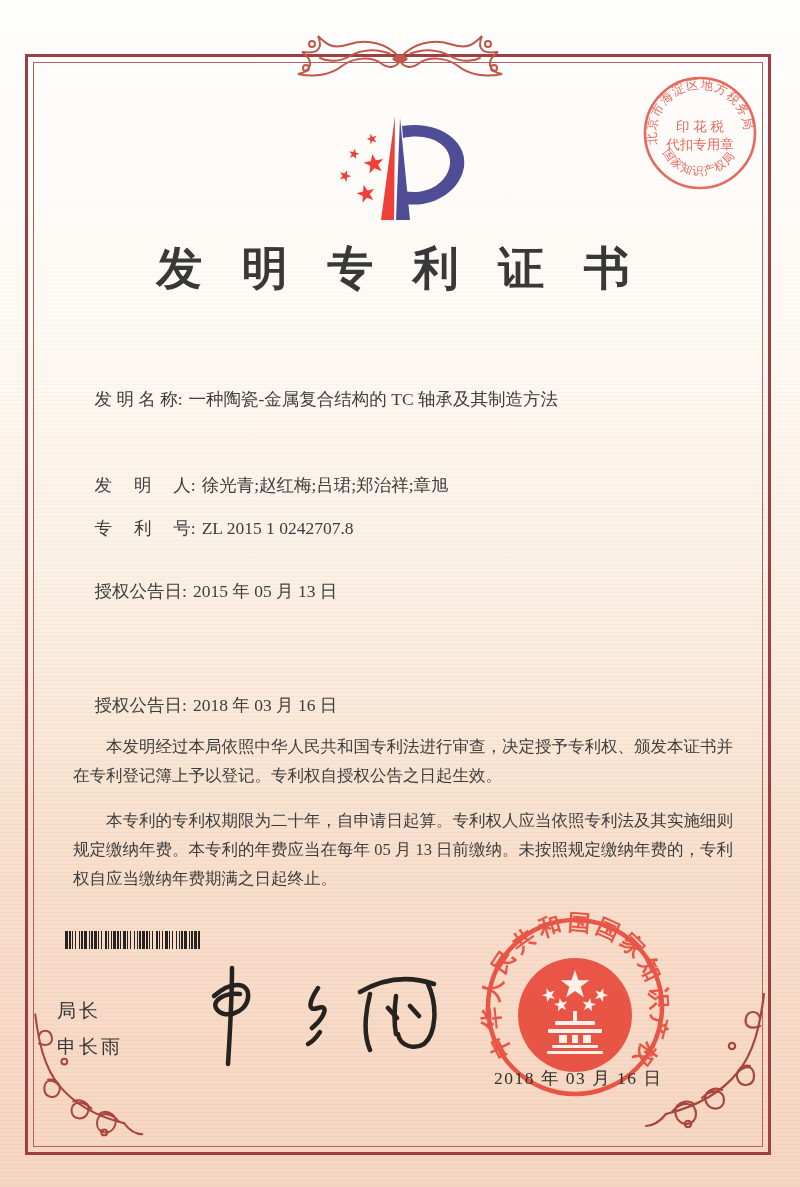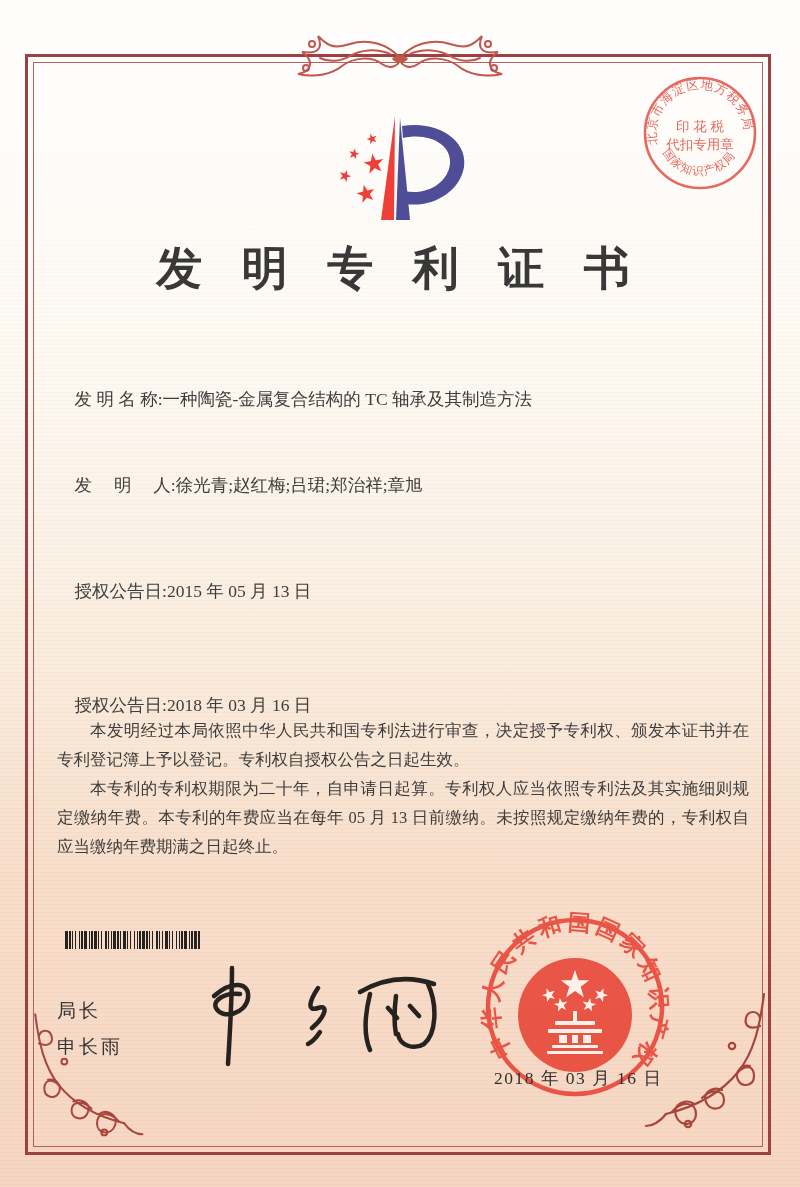--- a/index.html
+++ b/index.html
@@ -22,24 +22,24 @@
     content:"";position:absolute;inset:0;
     background:linear-gradient(180deg,rgba(255,255,255,.85) 0%,rgba(255,255,255,.45) 30%,rgba(255,255,255,0) 70%);
     pointer-events:none;
   }
   .frame-outer{position:absolute;left:25px;top:54px;width:740px;height:1095px;border:3px solid #9d4045;z-index:1;}
   .frame-inner{position:absolute;left:33px;top:62px;width:728px;height:1083px;border:1px solid #b3605b;z-index:1;}
   .abs{position:absolute;z-index:3;}
   .cert-no{left:55px;top:122px;font-size:18px;letter-spacing:2px;color:#4b4b4b;white-space:pre;}
   .title{left:0;top:238px;width:800px;text-align:center;font-size:46px;letter-spacing:14px;color:#383838;font-weight:600;white-space:pre;}
   .field{left:57px;font-size:17.5px;white-space:pre;color:#3d3d3d;}
-  .field .lbl{display:inline-block;}
-  .field .val{}
+  .field .lbl{display:inline-block;margin-left:20px;}
+  .field .val{margin-left:6px;}
   .paras{left:57px;top:716px;width:692px;font-size:16.5px;line-height:29px;text-align:justify;color:#3d3d3d;}
-  .paras p{margin:0;text-indent:2em;}
+  .paras p{margin:16px;text-indent:2em;}
   .barcode{left:65px;top:931px;width:228px;height:18px;display:flex;align-items:stretch;}
   .barcode i{display:block;background:#26221f;}
   .director-label{left:57px;top:998px;font-size:19px;font-family:"Liberation Sans","DejaVu Sans",sans-serif;color:#333;letter-spacing:3px;}
   .director-name{left:57px;top:1034px;font-size:19px;font-family:"Liberation Sans","DejaVu Sans",sans-serif;color:#333;letter-spacing:3px;}
   .date{left:494px;top:1066px;font-size:17.5px;letter-spacing:1.5px;color:#34302d;z-index:6;white-space:pre;}
   .seal-main{left:474px;top:906px;width:202px;height:202px;z-index:5;opacity:.92;}
   .seal-tax{left:638px;top:71px;width:124px;height:124px;z-index:4;opacity:.9;}
   .logo{left:330px;top:112px;width:150px;height:115px;}
   .orn-top{left:272px;top:24px;width:256px;height:62px;z-index:2;}
   .flourish-br{right:28px;bottom:36px;width:130px;height:165px;z-index:2;}
@@ -104,20 +104,23 @@
     </g>
   </svg>
 
   <div class="abs title">发 明 专 利 证 书</div>
 
   <div class="abs field" style="top:366px;">
     <span class="lbl">发 明 名 称:</span><span class="val">一种陶瓷-金属复合结构的 TC 轴承及其制造方法</span>
   </div>
   <div class="abs field" style="top:452px;">
     <span class="lbl">发　 明　 人:</span><span class="val">徐光青;赵红梅;吕珺;郑治祥;章旭</span>
+  </div>
+  <div class="abs field" style="top:495px;">
+    <span class="lbl">专　 利　 号:</span><span class="val">ZL 2015 1 0242707.8</span>
   </div>
   <div class="abs field" style="top:558px;">
     <span class="lbl">授权公告日:</span><span class="val">2015 年 05 月 13 日</span>
   </div>
   <div class="abs field" style="top:672px;">
     <span class="lbl">授权公告日:</span><span class="val">2018 年 03 月 16 日</span>
   </div>
 
   <div class="abs paras">
     <p>本发明经过本局依照中华人民共和国专利法进行审查，决定授予专利权、颁发本证书并在专利登记簿上予以登记。专利权自授权公告之日起生效。</p>

